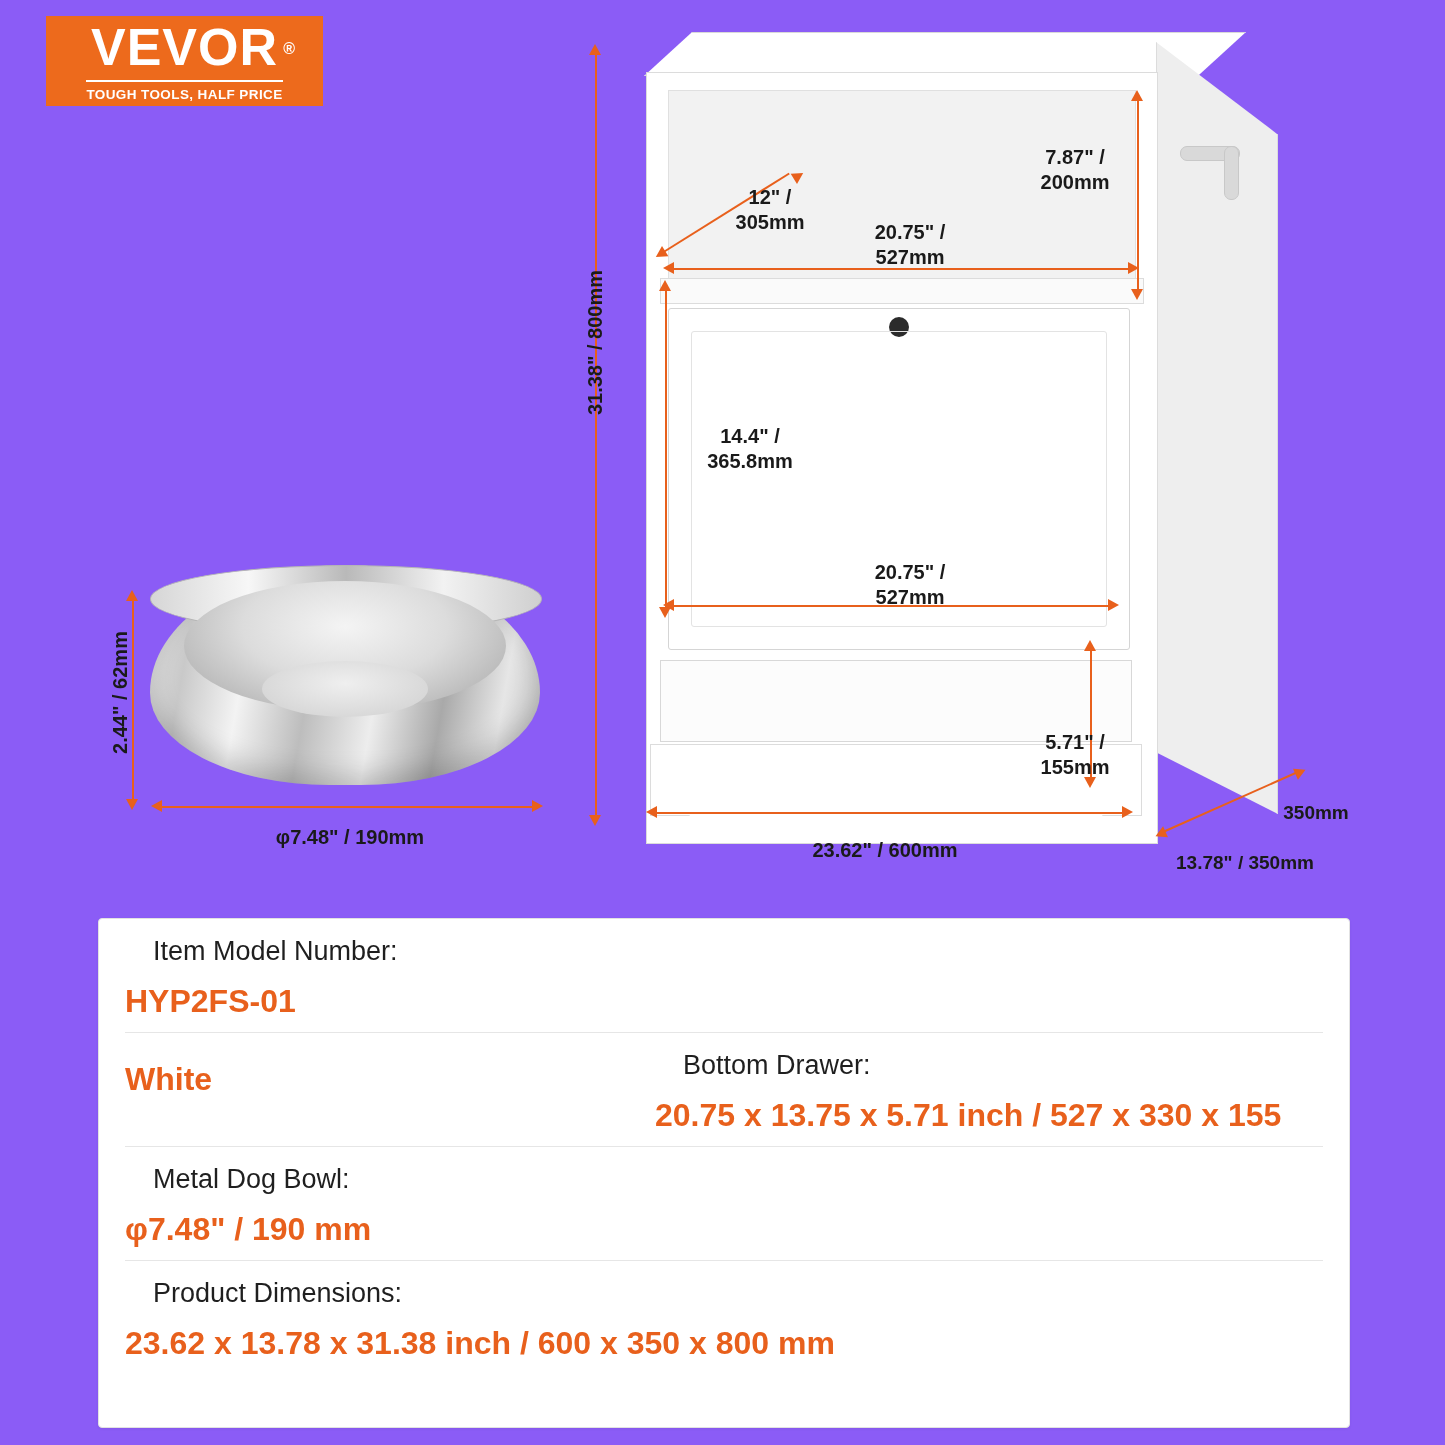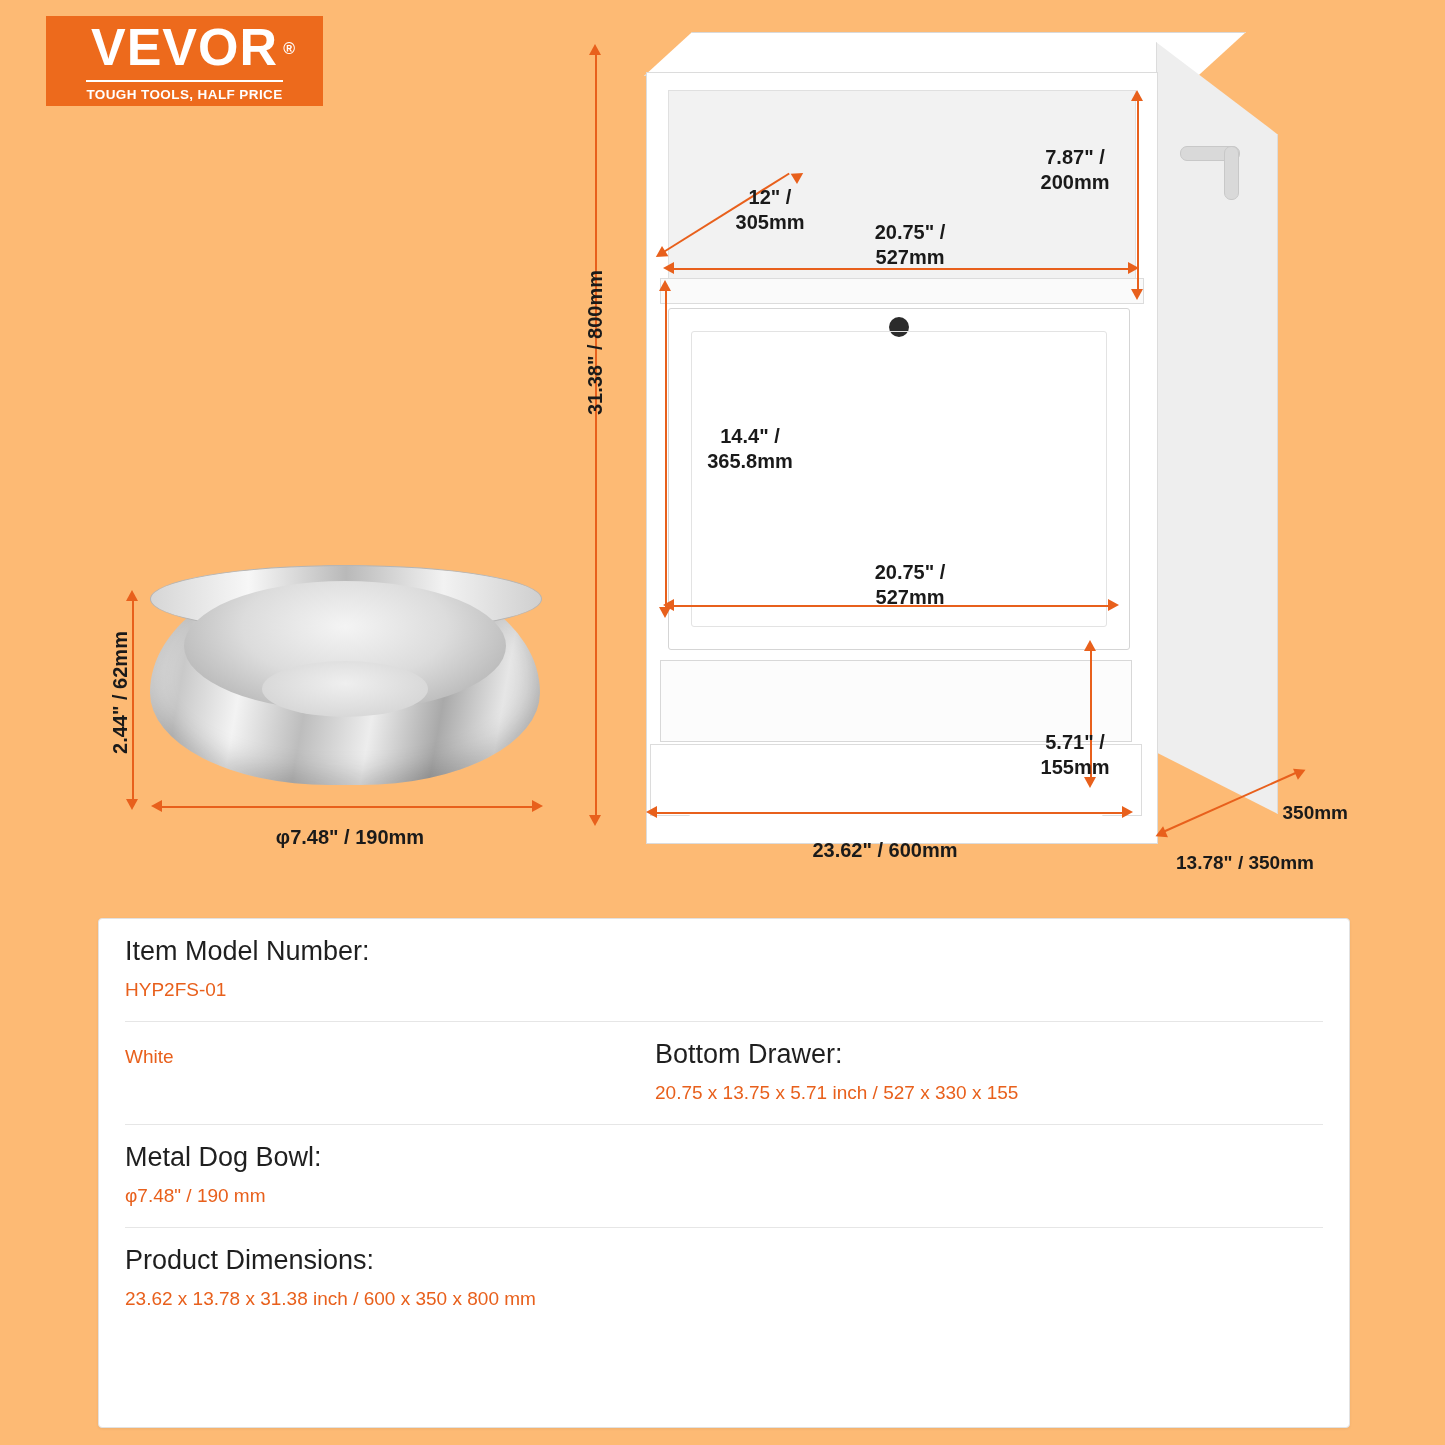--- a/index.html
+++ b/index.html
@@ -4,21 +4,21 @@
 <style>
   html,body{margin:0;padding:0;}
   body{
     width:1445px;height:1445px;
     background:#ffffff;
     font-family:"Liberation Sans", sans-serif;
     position:relative;
     overflow:hidden;
     color:#1a1a1a;
   }
-  .canvas{position:absolute;inset:0;background:#fdba74;}
+  .canvas{position:absolute;inset:0;background:#8b5cf6;}
 
   
   .logo{
     position:absolute;left:46px;top:16px;width:277px;height:90px;
     background:#ED6A1C;display:flex;flex-direction:column;
     align-items:center;justify-content:center;
   }
   .logo-word{
     color:#ffffff;font-size:52px;font-weight:bold;letter-spacing:1px;
     line-height:52px;position:relative;
@@ -124,22 +124,22 @@
     background:#ffffff;border:1px solid #e2e2e2;border-radius:4px;
     box-shadow:0 1px 3px rgba(0,0,0,.06);
     padding:0 26px;box-sizing:border-box;
   }
   .spec-row{display:flex;border-bottom:1px solid #e6e6e6;}
   .spec-row:last-child{border-bottom:none;}
   .spec-cell{padding:14px 0 12px 0;box-sizing:border-box;}
   .spec-cell.left{width:530px;}
   .spec-cell.right{flex:1;}
   .spec-cell.full{width:100%;}
-  .spec-label{font-size:27px;color:#1f1f1f;line-height:36px;}
-  .spec-val{font-size:19px;color:#E8601C;font-weight:normal;line-height:38px;margin-top:2px;}
+  .spec-label{font-size:27px;color:#1f1f1f;line-height:36px;margin-left:28px;}
+  .spec-val{font-size:32px;color:#E8601C;font-weight:bold;line-height:38px;margin-top:13px;}
 </style>
 </head>
 <body>
 
 <div class="canvas">
 
   <div class="logo">
     <div class="logo-word">
       <span>VEVOR</span><span class="logo-reg">®</span>
     </div>
@@ -177,21 +177,21 @@
 
   <div class="arw arwh" style="left:655px;top:812px;width:470px;"></div>
   <div class="head head-l" style="left:646px;top:806px;"></div>
   <div class="head head-r" style="left:1122px;top:806px;"></div>
   <div class="dim" style="left:735px;top:838px;width:300px;">23.62" / 600mm</div>
 
   <div class="arw arwh" style="left:1163px;top:831px;width:150px;transform:rotate(-24deg);transform-origin:left center;"></div>
   <div class="head head-l" style="left:1155px;top:828px;transform:rotate(-24deg);"></div>
   <div class="head head-r" style="left:1295px;top:766px;transform:rotate(-24deg);"></div>
   <div class="dim small" style="left:1140px;top:850px;width:210px;">13.78" / 350mm</div>
-  <div class="dim small" style="left:1228px;top:800px;width:120px;text-align:right;">350mm</div>
+  <div class="dim small" style="left:1256px;top:800px;width:120px;">350mm</div>
 
   <div class="arw arwh" style="left:662px;top:252px;width:150px;transform:rotate(-32deg);transform-origin:left center;"></div>
   <div class="head head-l" style="left:655px;top:248px;transform:rotate(-32deg);"></div>
   <div class="head head-r" style="left:793px;top:170px;transform:rotate(-32deg);"></div>
   <div class="dim" style="left:690px;top:185px;width:160px;">12" /
 305mm</div>
 
   <div class="arw arwv" style="left:1137px;top:100px;height:190px;"></div>
   <div class="head head-u" style="left:1131px;top:90px;"></div>
   <div class="head head-d" style="left:1131px;top:289px;"></div>

